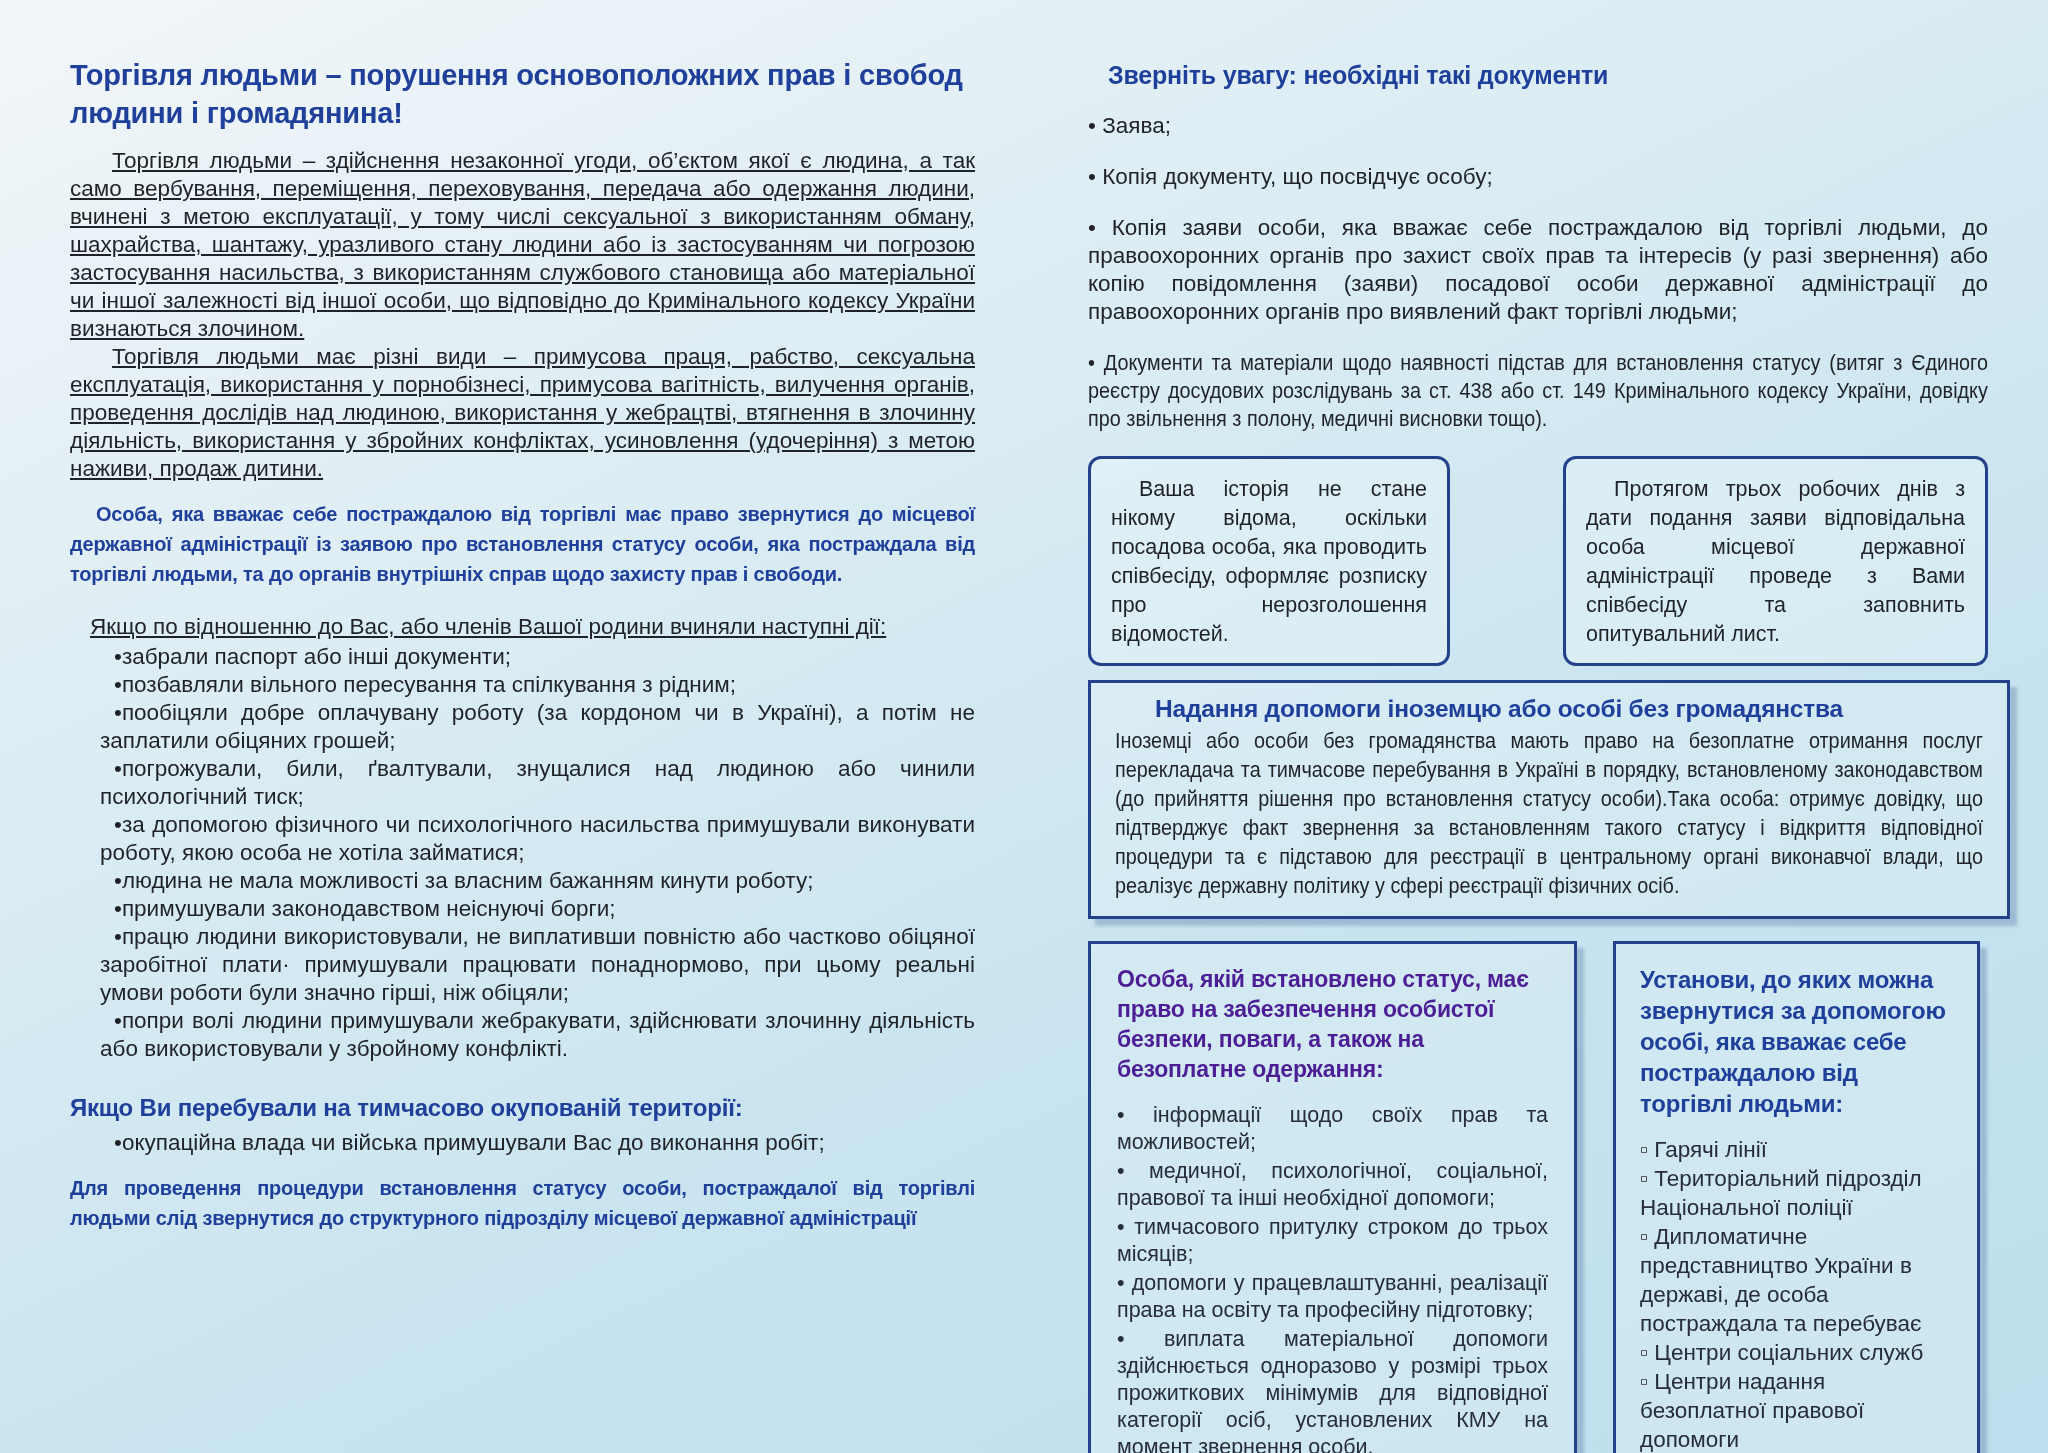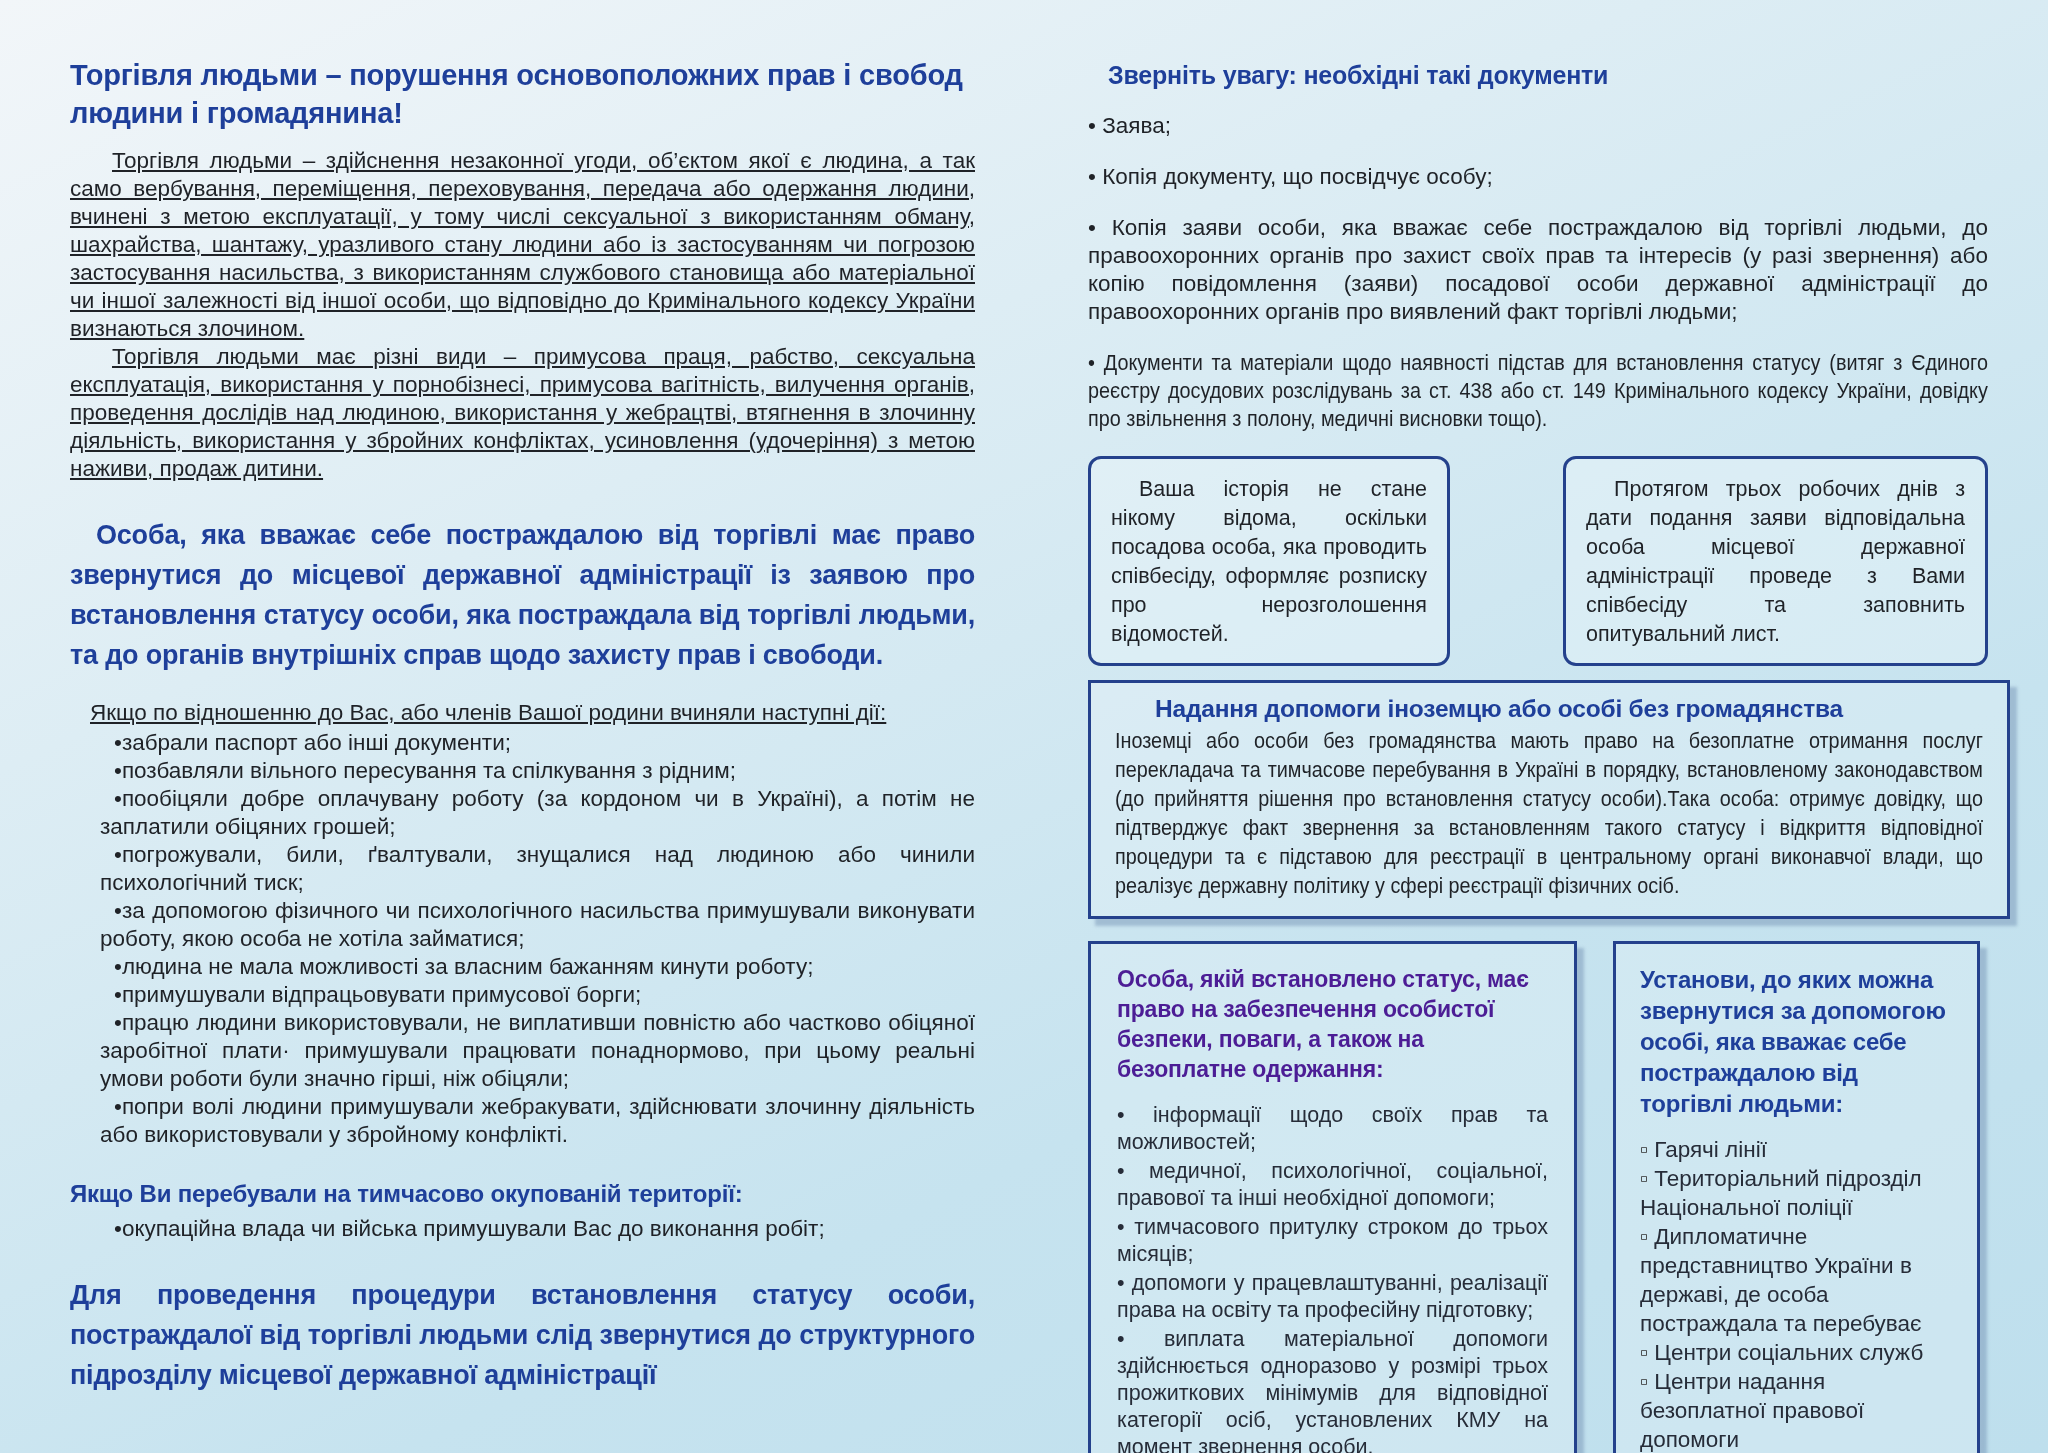--- a/index.html
+++ b/index.html
@@ -34,23 +34,23 @@
   p.body{
     font-size:22.5px;line-height:28px;
     text-align:justify;
     text-decoration:underline;
   }
   p.ind{text-indent:42px;}
   .mt14{margin-top:14px;}
   p.callout{
     color:var(--heading);
     font-weight:700;
-    font-size:27px;line-height:40px;
-    text-align:justify;
-    margin-top:32px;
+    font-size:20px;line-height:30px;
+    text-align:justify;
+    margin-top:16px;
     letter-spacing:-0.2px;
   }
   p.callout.indented{text-indent:26px;}
   p.intro{margin-top:24px;text-indent:20px;}
   .bullets{margin-top:2px;}
   .lbullet{
     font-size:22.5px;line-height:28px;
     text-align:justify;
     padding-left:30px;text-indent:14px;
   }
@@ -171,21 +171,21 @@
 
     <p class="body intro">Якщо по відношенню до Вас, або членів Вашої родини вчиняли наступні дії:</p>
 
     <div class="bullets">
         <div class="lbullet">забрали паспорт або інші документи;</div>
         <div class="lbullet">позбавляли вільного пересування та спілкування з рідним;</div>
         <div class="lbullet">пообіцяли добре оплачувану роботу (за кордоном чи в Україні), а потім не заплатили обіцяних грошей;</div>
         <div class="lbullet">погрожували, били, ґвалтували, знущалися над людиною або чинили психологічний тиск;</div>
         <div class="lbullet">за допомогою фізичного чи психологічного насильства примушували виконувати роботу, якою особа не хотіла займатися;</div>
         <div class="lbullet">людина не мала можливості за власним бажанням кинути роботу;</div>
-        <div class="lbullet">примушували відпрацьовувати примусової борги;</div>
+        <div class="lbullet">примушували законодавством неіснуючі борги;</div>
         <div class="lbullet">працю людини використовували, не виплативши повністю або частково обіцяної заробітної плати· примушували працювати понаднормово, при цьому реальні умови роботи були значно гірші, ніж обіцяли;</div>
         <div class="lbullet">попри волі людини примушували жебракувати, здійснювати злочинну діяльність або використовували у збройному конфлікті.</div>
       </div>
 
     <h2 class="subhead">Якщо Ви перебували на тимчасово окупованій території:</h2>
 
     <div class="bullets">
         <div class="lbullet">окупаційна влада чи війська примушували Вас до виконання робіт;</div>
       </div>
 

